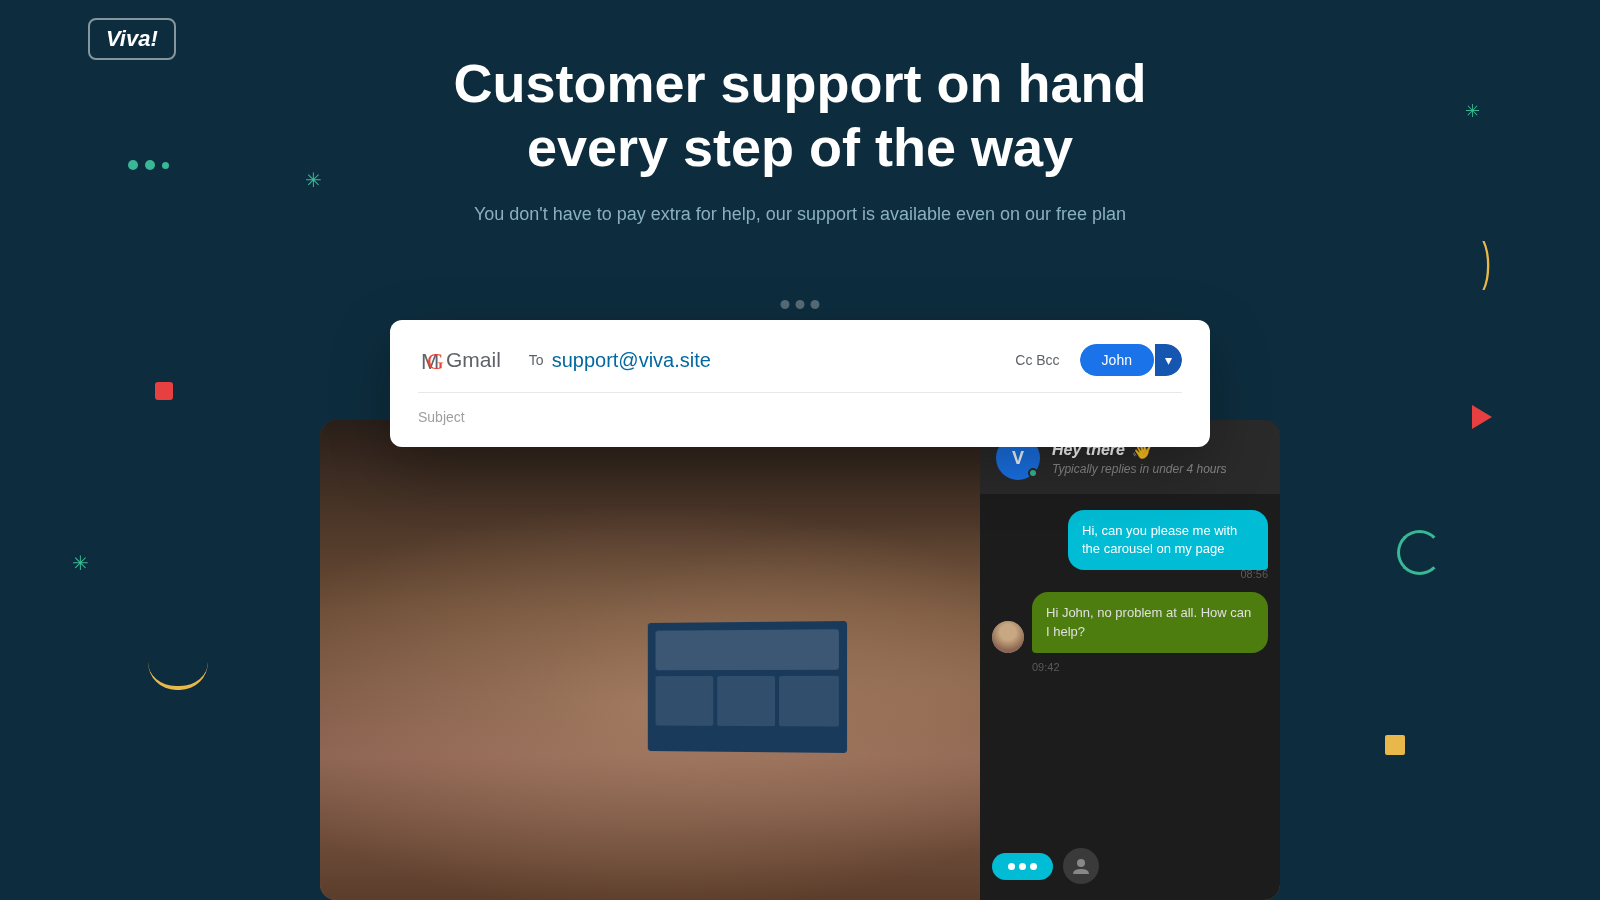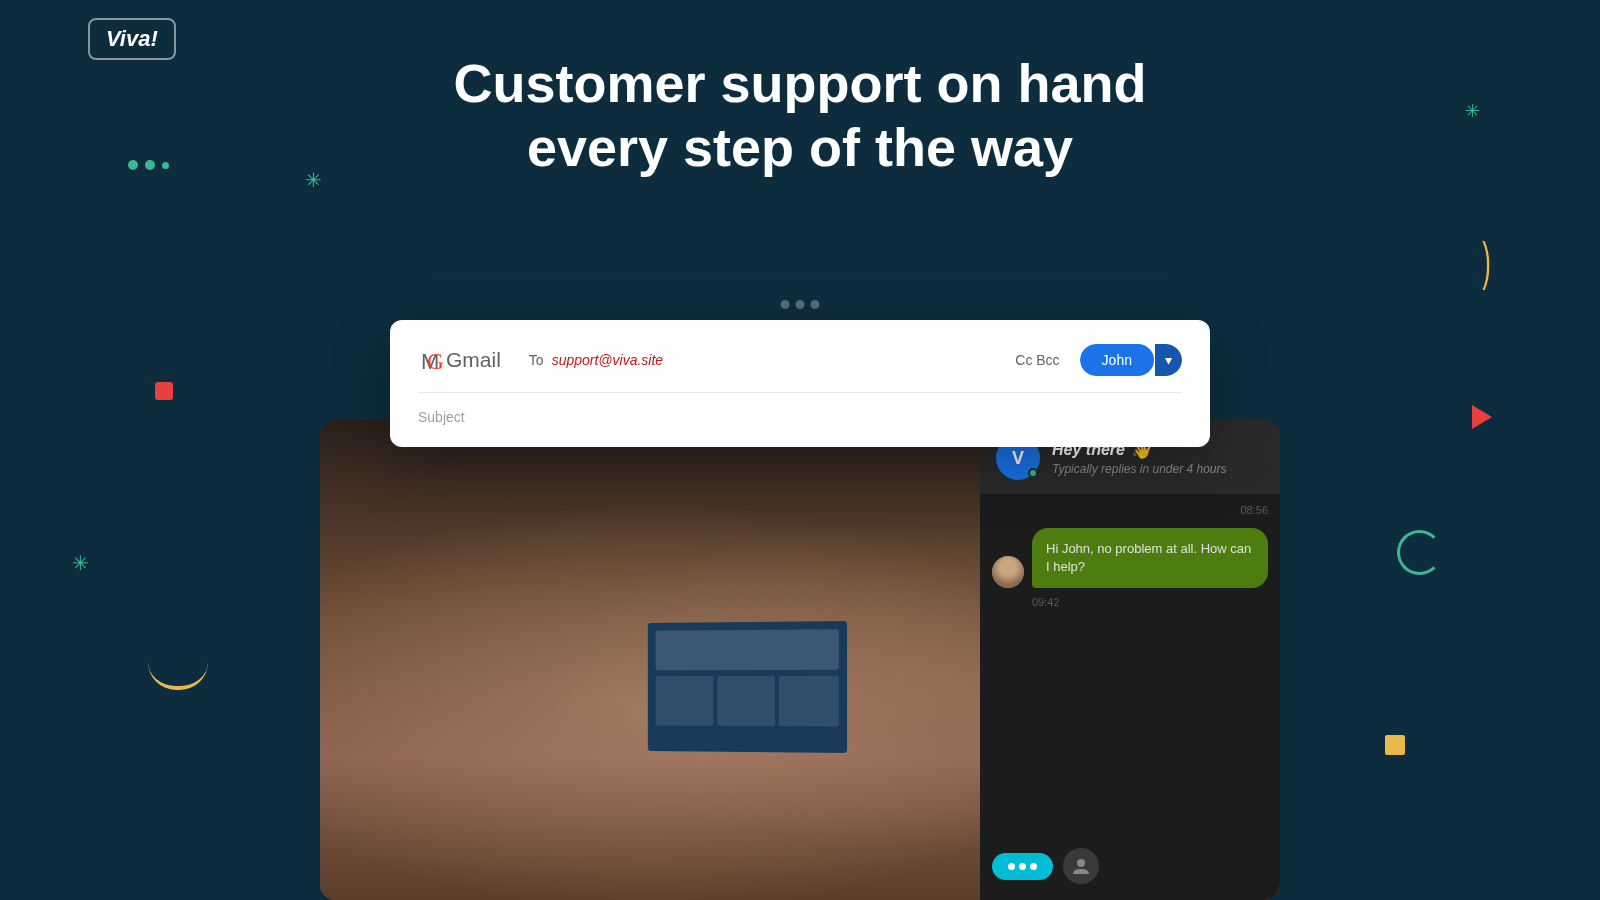--- a/index.html
+++ b/index.html
@@ -206,24 +206,23 @@
       align-items: center;
     }
 
     .email-to-label {
       color: #5f6368;
       font-size: 14px;
       margin-right: 8px;
     }
 
     .email-to-value {
-      color: #b91c1c;
-      font-size: 14px;
+      color: #0369a1;
+      font-size: 20px;
       flex: 1;
-      font-style: italic;
     }
 
     .email-cc-bcc {
       color: #5f6368;
       font-size: 14px;
       margin-right: 20px;
     }
 
     .send-btn {
       background: #1a73e8;
@@ -474,20 +473,21 @@
 <div class="deco deco-bracket">)</div>
 <div class="deco deco-red-rect"></div>
 <div class="deco deco-triangle"></div>
 <div class="deco deco-star-bl">✳</div>
 <div class="deco deco-arc"></div>
 <div class="deco deco-swirl"></div>
 <div class="deco deco-yellow-rect"></div>
 
 <div class="headline-section">
   <h1 class="headline-title">Customer support on hand every step of the way</h1>
+  <p class="headline-sub">You don't have to pay extra for help, our support is available even on our free plan</p>
 </div>
 
 <div class="three-dots">
   <span></span>
     <span></span>
     <span></span>
 </div>
 
 <div class="email-card">
   <div class="email-header">
@@ -559,20 +559,21 @@
           <span class="chat-header-name">Hey there</span>
           <span class="chat-header-wave">👋</span>
         </div>
         <div class="chat-header-status">Typically replies in under 4 hours</div>
       </div>
     </div>
 
     <div class="chat-messages">
 
       <div style="display:flex;flex-direction:column;align-items:flex-end;gap:4px;">
+        <div class="chat-bubble-user">Hi, can you please me with the carousel on my page</div>
         <span class="chat-time">08:56</span>
       </div>
 
       <div class="chat-bubble-row">
         <div class="support-avatar">
           <div class="support-avatar-img"></div>
         </div>
         <div class="chat-bubble-support">Hi John, no problem at all. How can I help?</div>
       </div>
       <span class="chat-time-left">09:42</span>

